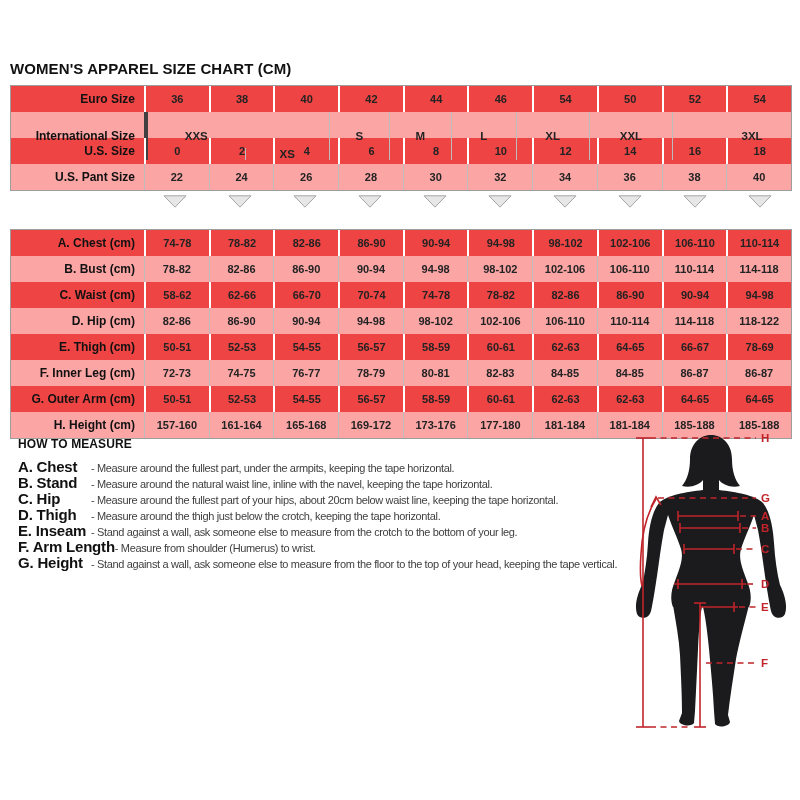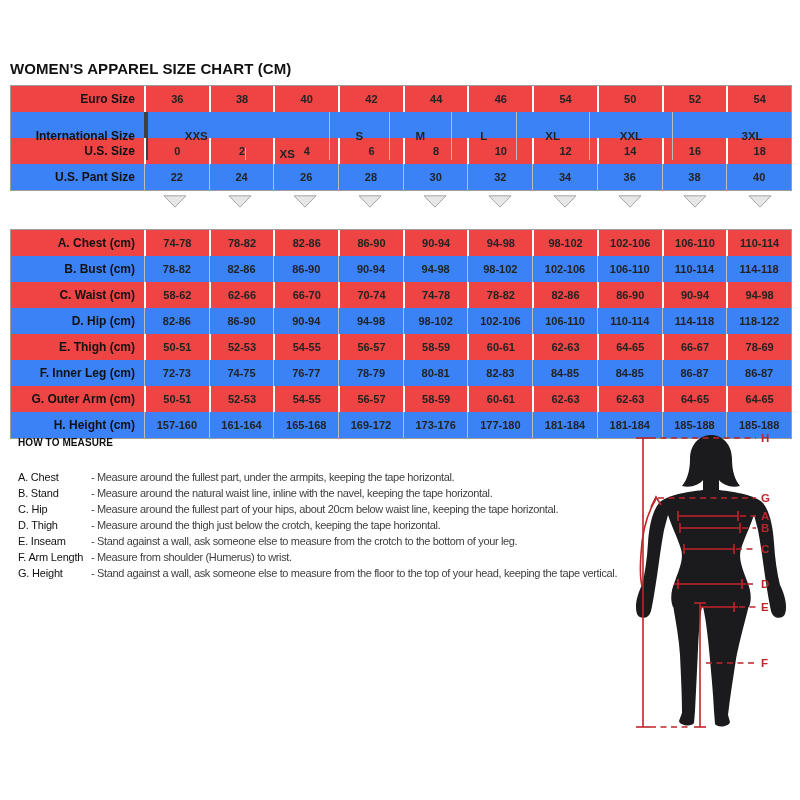--- a/index.html
+++ b/index.html
@@ -12,21 +12,21 @@
   .title{
     position:absolute;left:10px;top:60px;margin:0;
     font-size:15px;font-weight:bold;color:#111;letter-spacing:.1px;
   }
   
   .tbl{position:absolute;left:10px;width:782px;border:1px solid #9d9d9d;box-sizing:border-box;}
   .top-tbl{top:85px;}
   .main-tbl{top:229px;}
   .row{display:grid;grid-template-columns:133px repeat(10,1fr);height:26px;}
   .row.gray{background:#ef4444;}
-  .row.white{background:#3b82f6;}
+  .row.white{background:#fca5a5;}
   .cell,.label-cell{
     display:flex;align-items:center;justify-content:center;
     font-size:11px;font-weight:bold;color:#232323;box-sizing:border-box;
   }
   .label-cell{justify-content:flex-end;padding-right:9px;font-size:12px;color:#111;}
   .gray .cell{border-left:2px solid #ffffff;}
   .white .cell{border-left:1px solid #bcbcbc;text-align:center;}
   .intl-wrap{grid-column:2/-1;display:flex;border-left:4px solid #404040;box-sizing:border-box;}
   .intl-cell{
     display:flex;align-items:center;justify-content:center;
@@ -34,23 +34,23 @@
   }
   .intl-cell + .intl-cell{border-left:1px solid #bcbcbc;}
   
   .arrows{
     position:absolute;left:10px;top:188px;width:782px;height:27px;
     display:grid;grid-template-columns:133px repeat(10,1fr);align-items:center;justify-items:center;
   }
   .arrow{line-height:0;}
   
   .howto{position:absolute;left:18px;top:437px;width:615px;}
-  .howto-title{font-size:10px;font-weight:bold;color:#111;margin-bottom:17px;letter-spacing:.1px;}
+  .howto-title{font-size:12px;font-weight:bold;color:#111;margin-bottom:5px;letter-spacing:.1px;}
   .howto-item{display:flex;align-items:baseline;height:16px;}
-  .howto-term{font-size:11px;font-weight:normal;color:#111;min-width:73px;white-space:nowrap;letter-spacing:-.2px;}
+  .howto-term{font-size:15px;font-weight:bold;color:#111;min-width:73px;white-space:nowrap;letter-spacing:-.2px;}
   .howto-text{font-size:11px;color:#404040;white-space:nowrap;letter-spacing:-.35px;margin-top:6px;}
   
   .figure{position:absolute;left:626px;top:426px;width:172px;height:312px;line-height:0;}
 </style>
 </head>
 <body>
 
 <div class="page">
 
   <h1 class="title">WOMEN'S APPAREL SIZE CHART (CM)</h1>

